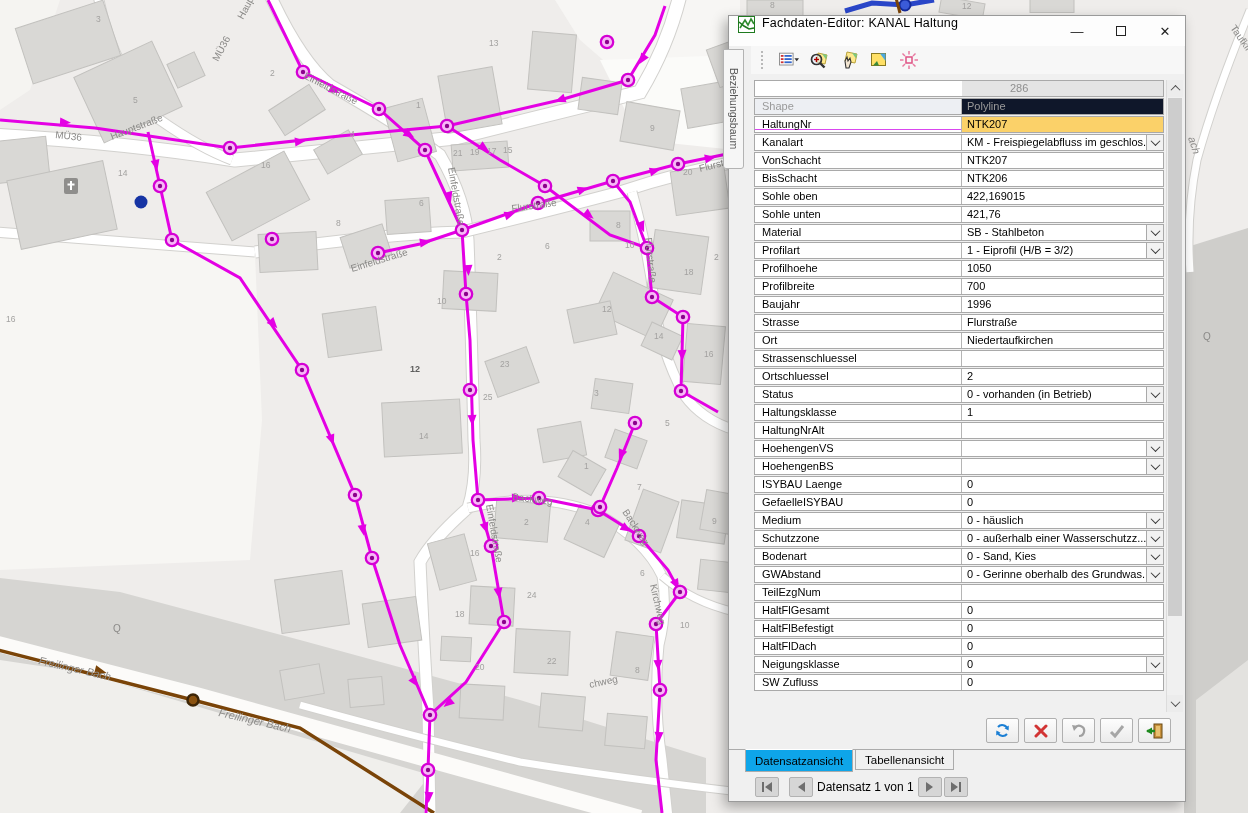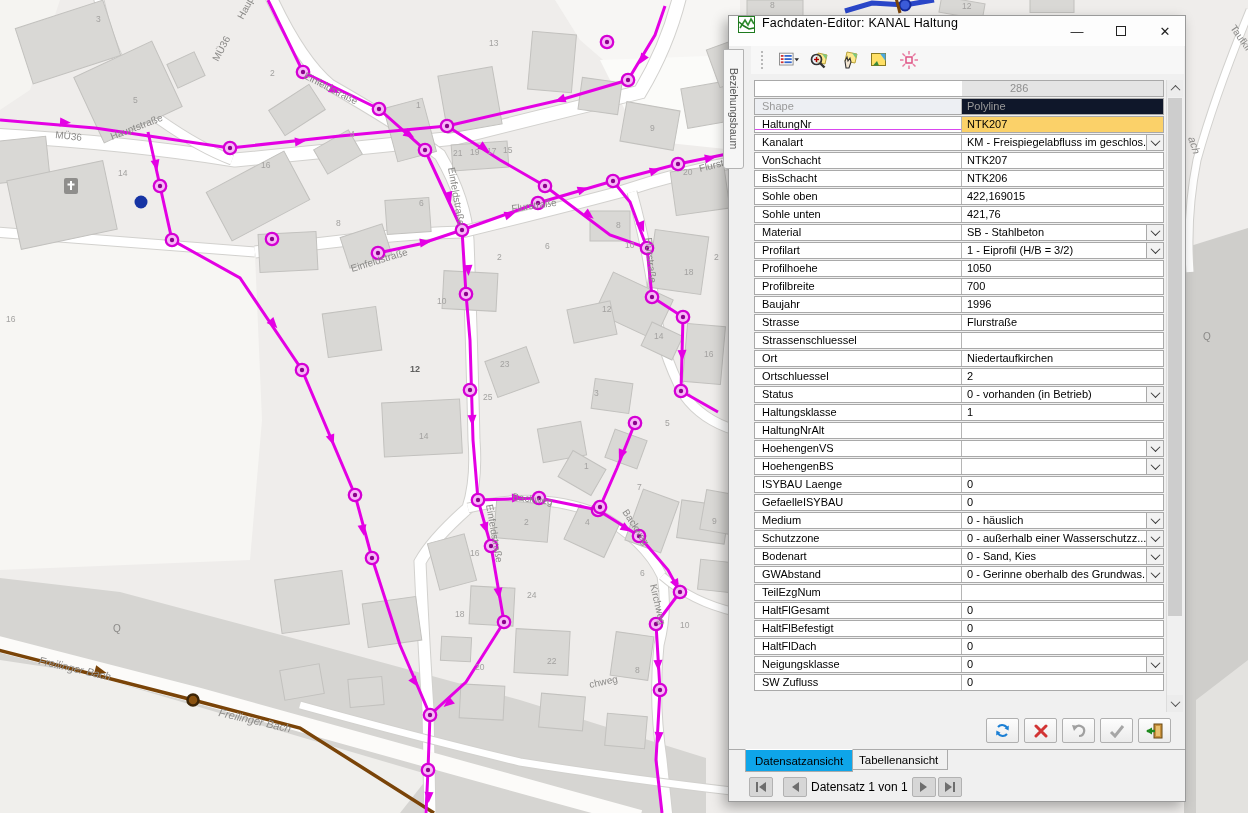--- a/index.html
+++ b/index.html
@@ -53,24 +53,24 @@
   #sb-dn{bottom:0;} #sb-dn .sb-ch{transform:rotate(45deg) translate(-1px,-1px);}
   #sb-thumb{position:absolute;left:1px;top:18px;width:14px;height:518px;background:#cdcdcd;}
   
   .act{position:absolute;top:702px;width:31px;height:23px;background:linear-gradient(#fdfdfd,#ebebeb);
     border:1px solid #b0b0b0;border-radius:2px;display:flex;align-items:center;justify-content:center;}
   
   #tabline{position:absolute;left:0;right:0;top:733px;border-top:1px solid #ababab;}
   .btab{position:absolute;top:733px;height:21px;display:flex;align-items:center;
     padding:0 9px;font-size:11.5px;}
   #tab-datensatz{left:16px;background:#0ea5e9;border:1px solid #ababab;border-top:1px solid #fff;z-index:2;}
-  #tab-tabelle{left:120px;top:734px;height:19px;background:#f0f0f0;border:1px solid #ababab;border-top:none;}
+  #tab-tabelle{left:126px;top:734px;height:19px;background:#f0f0f0;border:1px solid #ababab;border-top:none;}
   
   #recnav{position:absolute;left:0;right:0;top:758px;height:26px;display:flex;align-items:center;
-    padding-left:20px;}
+    padding-left:26px;}
   .navbtn{width:22px;height:18px;background:#d6d6d6;border:1px solid #b2b2b2;border-radius:2px;
     display:flex;align-items:center;justify-content:center;gap:1px;}
   .tri{width:0;height:0;border-style:solid;}
   .tri.left{border-width:5px 7px 5px 0;border-color:transparent #6e6e6e transparent transparent;}
   .tri.right{border-width:5px 0 5px 7px;border-color:transparent transparent transparent #6e6e6e;}
   .bar{width:2px;height:10px;background:#6e6e6e;}
   #rec-label{font-size:12px;margin:0 4px;}
 </style>
 </head>
 <body>
@@ -606,26 +606,26 @@
         </div>
         <div class="row ">
           <div class="lab">Baujahr</div>
           <div class="val">1996</div>
         </div>
         <div class="row ">
           <div class="lab">Strasse</div>
           <div class="val">Flurstraße</div>
         </div>
         <div class="row ">
+          <div class="lab">Ort</div>
+          <div class="val">Niedertaufkirchen</div>
+        </div>
+        <div class="row ">
           <div class="lab">Strassenschluessel</div>
           <div class="val"></div>
-        </div>
-        <div class="row ">
-          <div class="lab">Ort</div>
-          <div class="val">Niedertaufkirchen</div>
         </div>
         <div class="row ">
           <div class="lab">Ortschluessel</div>
           <div class="val">2</div>
         </div>
         <div class="row ">
           <div class="lab">Status</div>
           <div class="val">0 - vorhanden (in Betrieb)</div>
           <div class="combo-btn">
             <div class="chev"></div>

